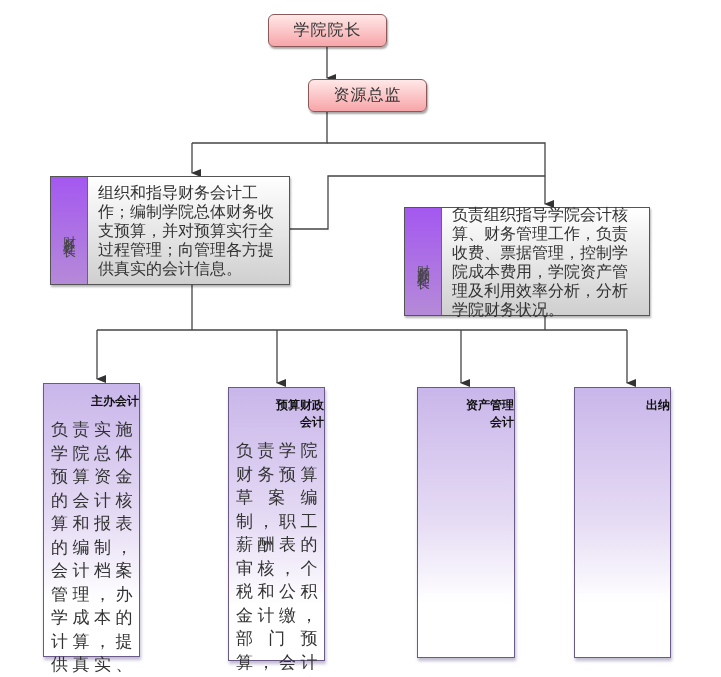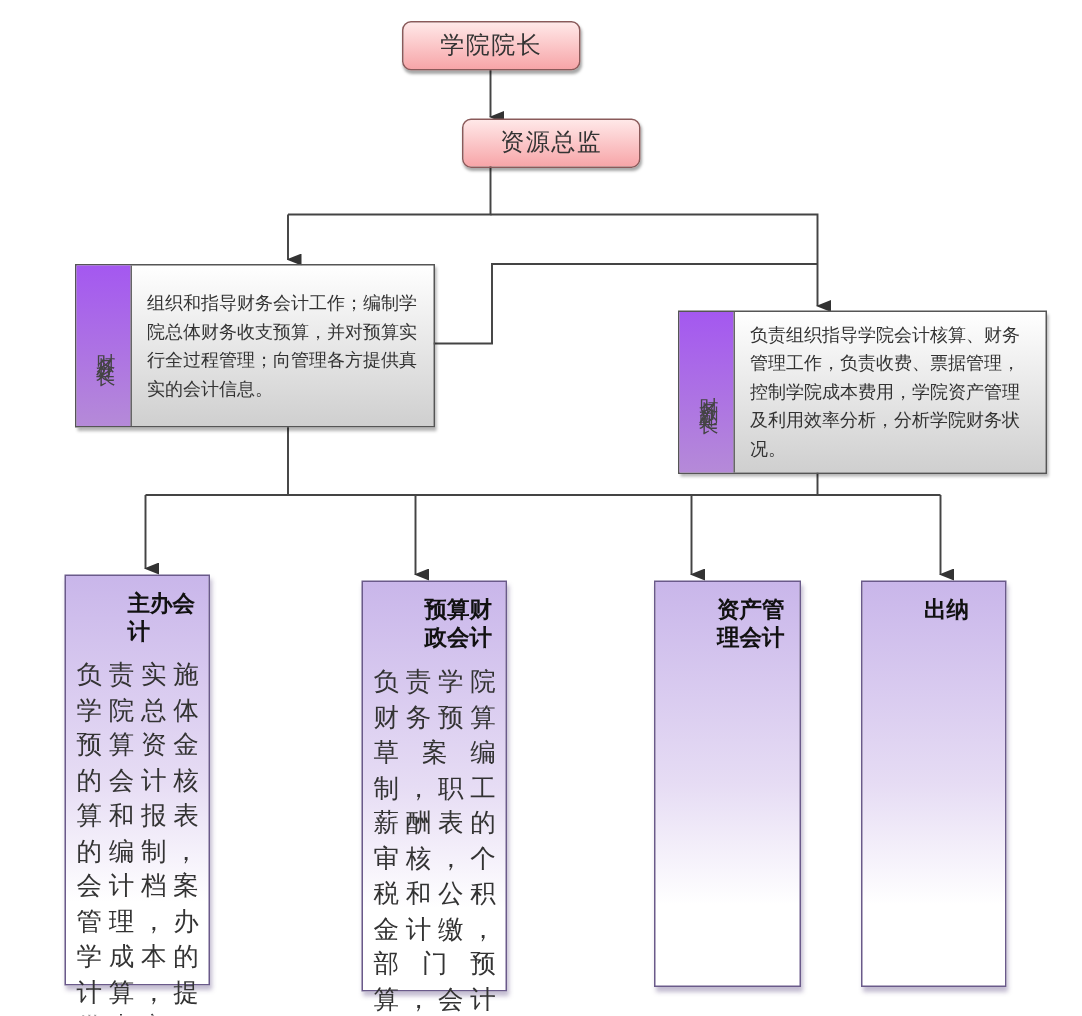--- a/index.html
+++ b/index.html
@@ -10,25 +10,25 @@
           background:linear-gradient(#ffe8e8, #f7a5a8);
           box-shadow:1px 2px 2px rgba(0,0,0,0.35);
           display:flex; align-items:center; justify-content:center;
           font-size:16px; color:#333; letter-spacing:1px; }
   .mgr { position:absolute; border:1px solid #555; display:flex;
          box-shadow:1px 2px 2px rgba(0,0,0,0.3); background:linear-gradient(#ffffff,#cfcfcf); }
   .mgr .side { width:36px; background:linear-gradient(#a458f0,#b58ad8); border-right:1px solid #666;
                display:flex; align-items:center; justify-content:center;
                writing-mode:vertical-rl; font-size:13px; color:#444; letter-spacing:3px; }
   .mgr .body { flex:1; padding:0 10px; display:flex; align-items:center;
-               font-size:12px; line-height:19px; color:#333; }
+               font-size:16px; line-height:19px; color:#333; }
   .sub { position:absolute; border:1px solid #6a5a8a;
          background:linear-gradient(#c9b6ea 0%, #e6dcf4 50%, #ffffff 80%);
          box-shadow:1px 3px 3px rgba(80,60,120,0.35); }
-  .sub .title { font-weight:bold; font-size:15px; text-align:left; margin-top:9px; color:#111;padding-left:41px; }
+  .sub .title { font-weight:bold; font-size:12px; text-align:right; margin-top:9px; color:#111;padding-left:41px; }
   .sub .desc { font-size:17px; line-height:23.5px; padding:8px 6px 0 7px; color:#333;
                text-align:justify; text-align-last:left; letter-spacing:0.5px; word-break:break-all; }
 </style>
 </head>
 <body>
 
 <svg class="links">
   <defs>
     <marker id="arr" markerWidth="8" markerHeight="10" refX="4" refY="9" orient="auto" markerUnits="userSpaceOnUse">
       <path d="M0,0 L8,0 L4,10 Z" fill="#333"></path>
@@ -55,31 +55,31 @@
 </div>
 <div class="pink" style="left:268px;top:79px;width:117px;height:31px;margin-left:40px;">
   <span>资源总监</span>
 </div>
 
 <div class="mgr" style="left:50px;top:176px;width:238px;height:107px;">
   <div class="side">财务处长</div>
   <div class="body">组织和指导财务会计工作；编制学院总体财务收支预算，并对预算实行全过程管理；向管理各方提供真实的会计信息。</div>
 </div>
 
-<div class="mgr" style="left:404px;top:207px;width:244px;height:107px;margin-left:48px;">
+<div class="mgr" style="left:404px;top:207px;width:244px;height:107px;">
   <div class="side">财务副处长</div>
   <div class="body" style="line-height:19px;">负责组织指导学院会计核算、财务管理工作，负责收费、票据管理，控制学院成本费用，学院资产管理及利用效率分析，分析学院财务状况。</div>
 </div>
 
 <div class="sub" style="left:43px;top:383px;width:95px;height:272px;">
   <div class="title">主办会计</div>
   <div class="desc">负责实施学院总体预算资金的会计核算和报表的编制，会计档案管理，办学成本的计算，提供真实、可靠、有效的会计信息。</div>
 </div>
-<div class="sub" style="left:241px;top:387px;width:95px;height:272px;font-family:Liberation Serif, serif;">
+<div class="sub" style="left:228px;top:387px;width:95px;height:272px;">
   <div class="title">预算财政会计</div>
   <div class="desc">负责学院财务预算草案编制，职工薪酬表的审核，个税和公积金计缴，部门预算，会计核算，统计；负责财政预算、报表编制；税务事项申报。</div>
 </div>
-<div class="sub" style="left:436px;top:387px;width:96px;height:269px;">
+<div class="sub" style="left:417px;top:387px;width:96px;height:269px;">
   <div class="title">资产管理会计</div>
 </div>
 <div class="sub" style="left:574px;top:387px;width:95px;height:269px;">
   <div class="title">出纳</div>
 </div>
 
 </body></html>

